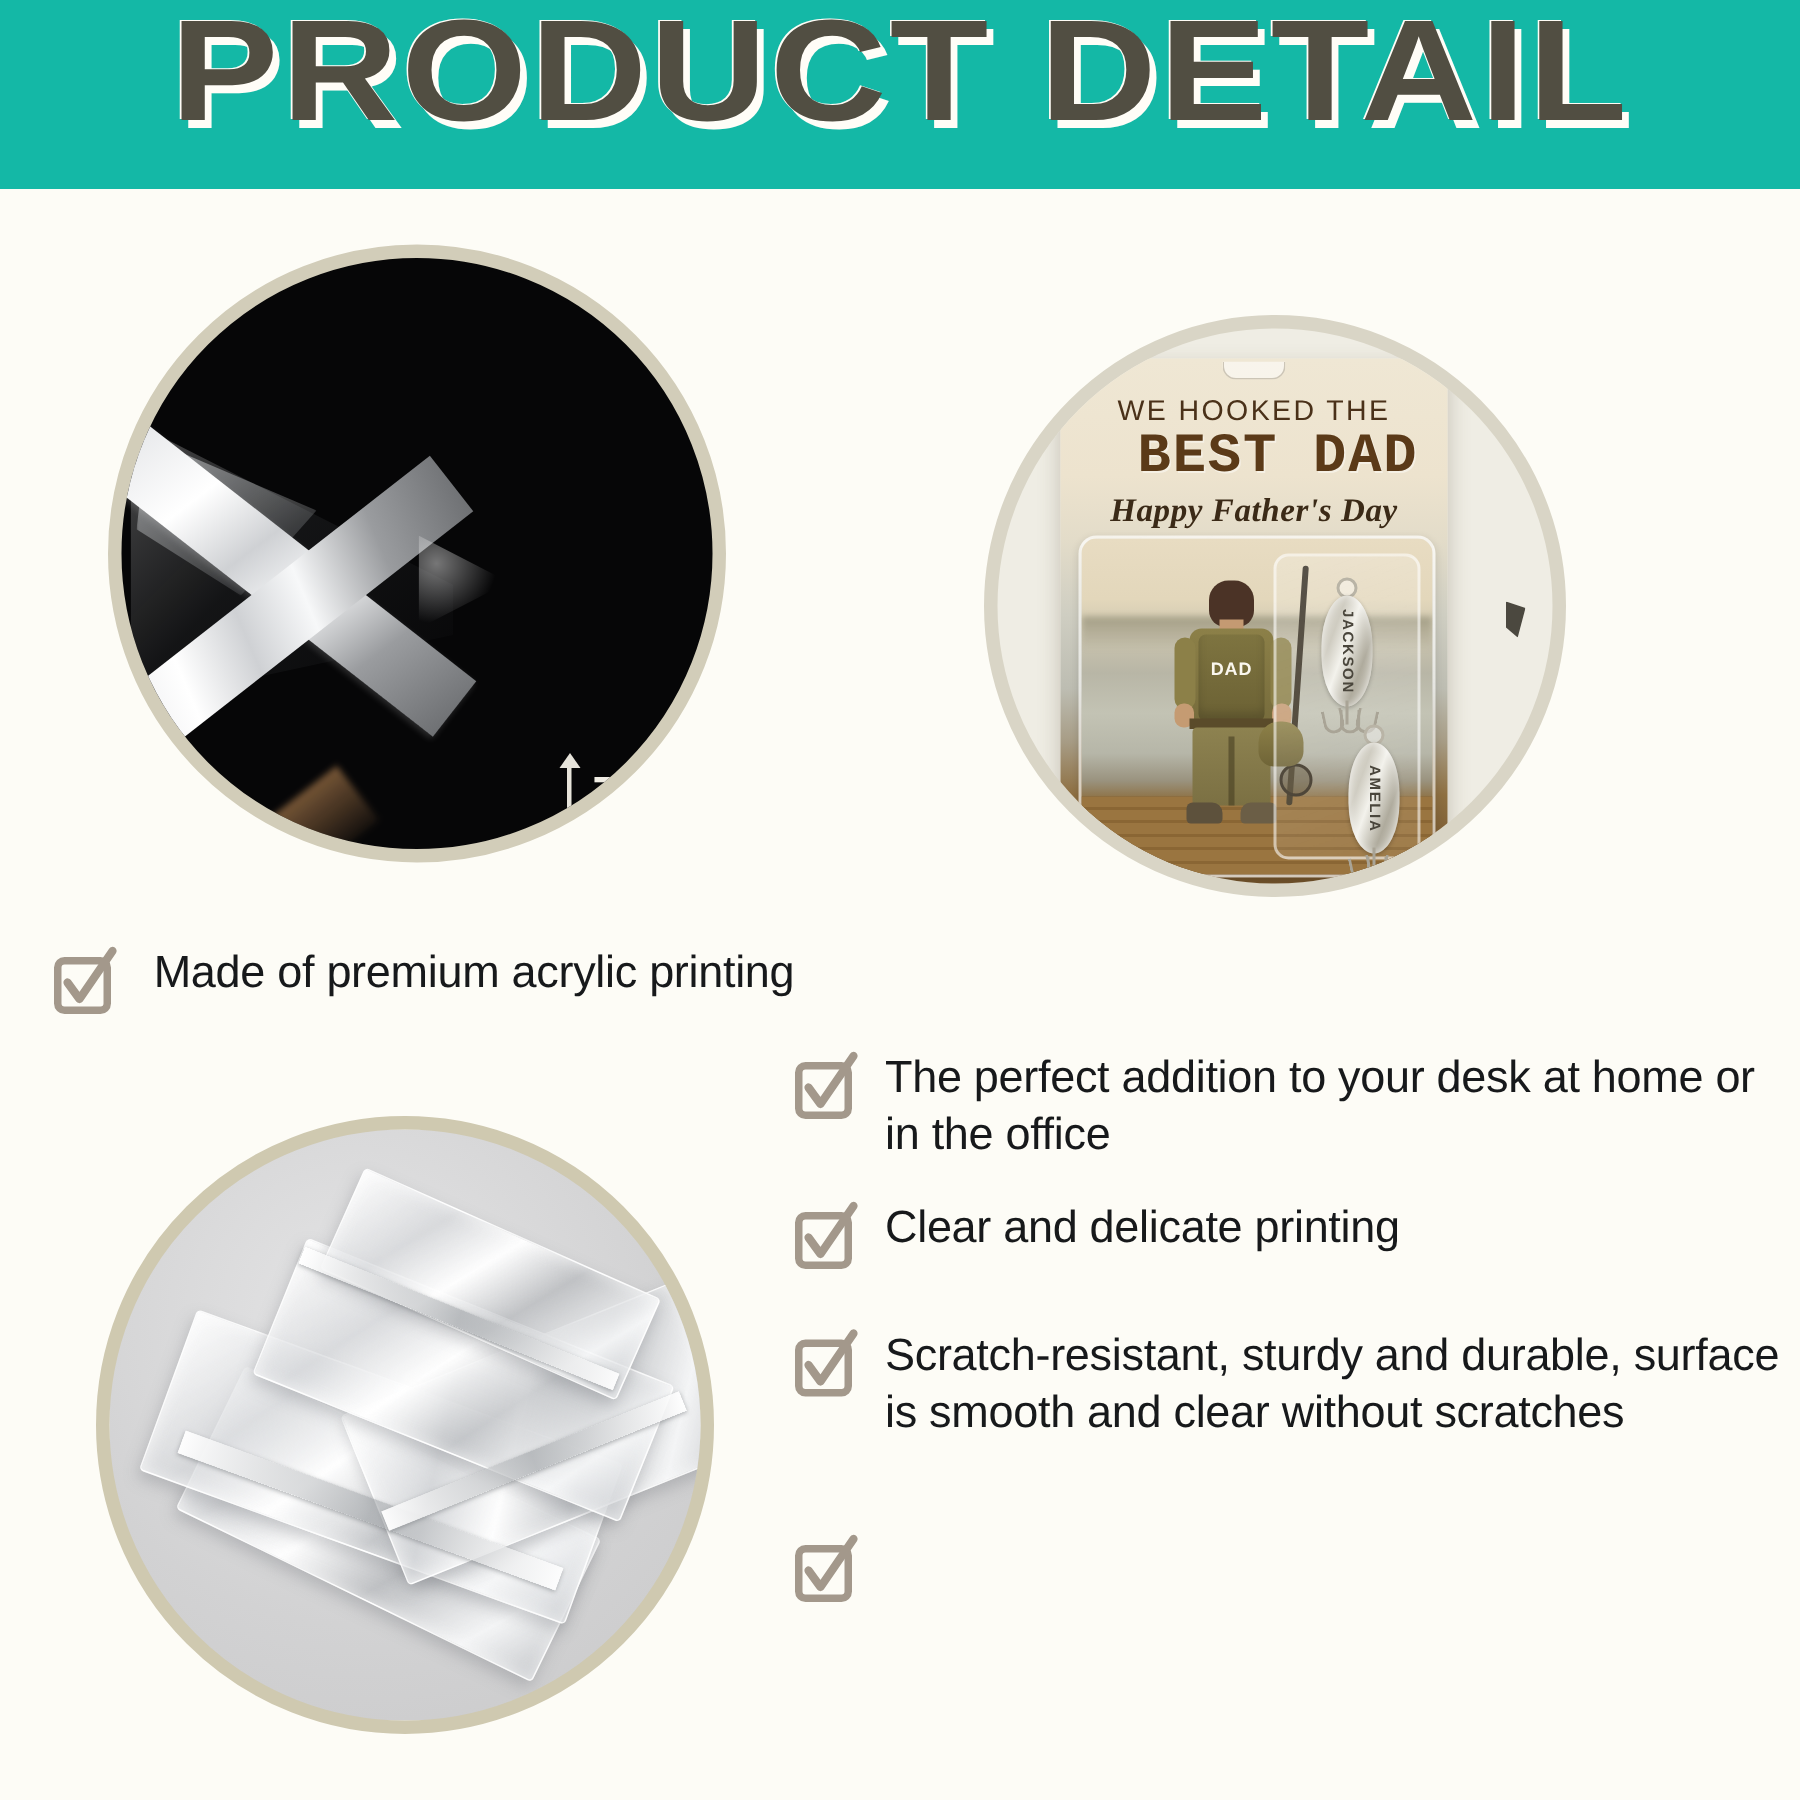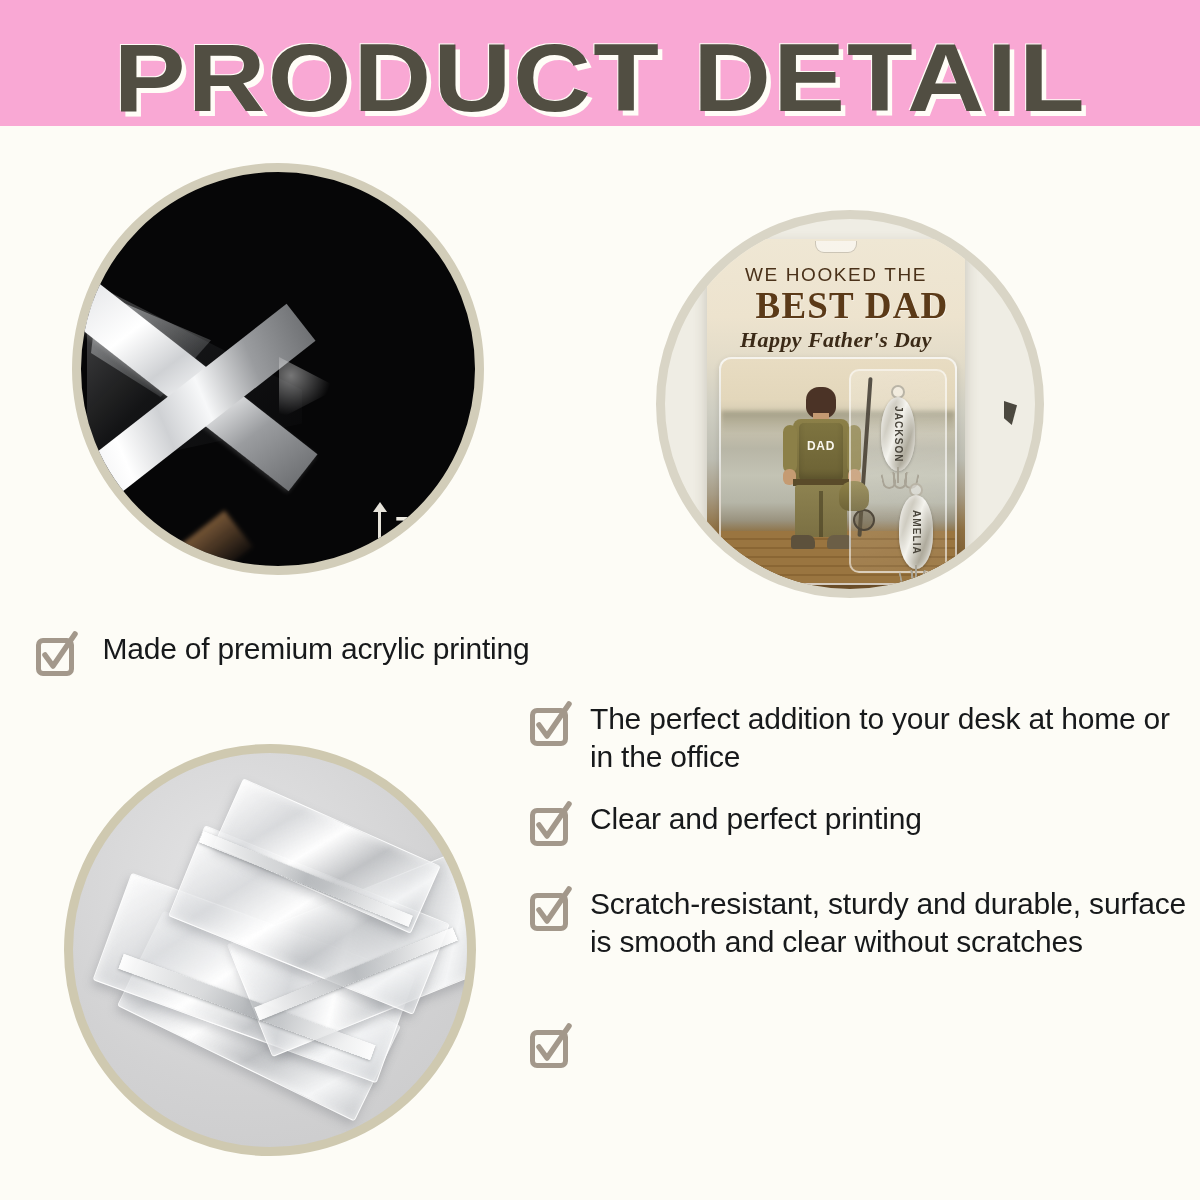--- a/index.html
+++ b/index.html
@@ -13,23 +13,23 @@
     background: #FDFCF6;
     font-family: "Liberation Sans", sans-serif;
     position: relative;
   }
 
   
   .header-band {
     position: absolute;
     left: 0; top: 0;
     width: 1200px; height: 126px;
-    background: #f9a8d4;
+    background: #14b8a6;
     display: flex;
-    align-items: flex-end;
+    align-items: flex-start;
     justify-content: center;
     overflow: hidden;
   }
   .header-title {
     font-family: "Liberation Sans Narrow", "Liberation Sans", sans-serif;
     font-weight: bold;
     font-size: 96px;
     letter-spacing: 2px;
     color: #514E42;
     transform: scaleX(1.12);
@@ -171,21 +171,21 @@
   .card-head {
     position: absolute; left: 0; right: 0; top: 26px;
     text-align: center;
     line-height: 1;
   }
   .ttl1 {
     font-size: 19px; font-weight: normal; letter-spacing: 1.6px;
     color: #4A3119;
   }
   .ttl2 {
-    font-family: Liberation Serif, serif;
+    font-family: Liberation Mono, monospace;
     font-size: 37px; font-weight: bold; letter-spacing: 1.2px;
     color: #5B3A18; margin-top: 3px;
     text-shadow: 1px 1px 0 rgba(255,255,255,.45);
     padding-left: 32px;
   }
   .ttl3 {
     font-family: "Liberation Serif", serif;
     font-style: italic; font-weight: bold;
     font-size: 22px; color: #3B2A17; margin-top: 5px;
     letter-spacing: .4px;
@@ -518,21 +518,21 @@
   <div class="bullet-text">The perfect addition to your desk at home or in the office</div>
 </div>
 
 <div class="bullet" id="bullet-3">
   <div class="check-icon">
     <div class="box"></div>
     <svg width="46" height="46" viewBox="0 0 46 46">
       <path d="M11 23 L19 34 L41 2" fill="none" stroke="#A3988B" stroke-width="5.5" stroke-linecap="round" stroke-linejoin="round"></path>
     </svg>
   </div>
-  <div class="bullet-text">Clear and perfect printing</div>
+  <div class="bullet-text">Clear and delicate printing</div>
 </div>
 
 <div class="bullet" id="bullet-4">
   <div class="check-icon">
     <div class="box"></div>
     <svg width="46" height="46" viewBox="0 0 46 46">
       <path d="M11 23 L19 34 L41 2" fill="none" stroke="#A3988B" stroke-width="5.5" stroke-linecap="round" stroke-linejoin="round"></path>
     </svg>
   </div>
   <div class="bullet-text">Scratch-resistant, sturdy and durable, surface is smooth and clear without scratches</div>

